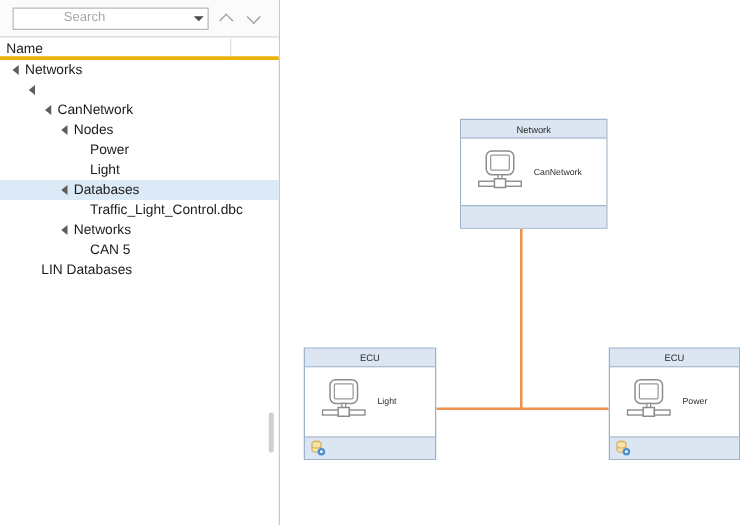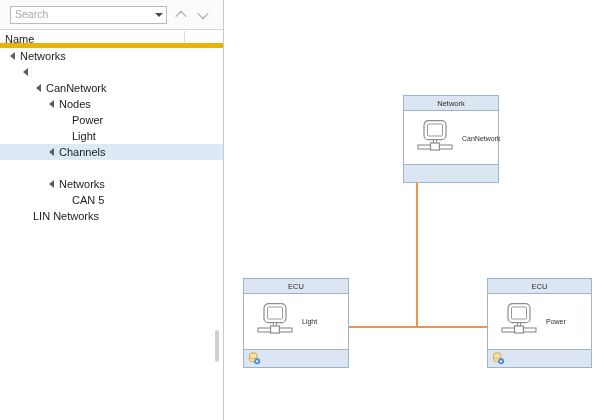--- a/index.html
+++ b/index.html
@@ -43,20 +43,21 @@
   #search-combo {
     margin-left: 10px;
     width: 157px;
     height: 18px;
     background: #ffffff;
     border: 1px solid #b9b9b9;
     box-sizing: border-box;
     display: flex;
     align-items: center;
     position: relative;
+    padding-left: 36px;
   }
   #search-input-text {
     font-size: 10.5px;
     color: #a8a8a8;
     padding-left: 4px;
     line-height: 15px;
     flex: 1;
     white-space: nowrap;
     overflow: hidden;
   }
@@ -90,21 +91,21 @@
   .chev.up  { transform: rotate(45deg)  translate(1px, 1px); }
   .chev.down{ transform: rotate(225deg) translate(1px, 1px); }
 
   
   #column-header {
     position: absolute;
     left: 0; top: 31px;
     width: 223px;
     height: 17px;
     background: #ffffff;
-    border-bottom: 5px solid #eab308;
+    border-bottom: 3px solid #eab308;
     box-sizing: border-box;
     display: flex;
     align-items: center;
   }
   #col-name {
     flex: 1;
     padding-left: 5px;
     font-size: 11px;
     color: #1c1c1c;
     border-right: 1px solid #dcdcdc;
@@ -283,53 +284,54 @@
       <div class="tree-row">
         <div style="width: 58px; flex: 0 0 auto;"></div>
         <div class="expander"></div>
         <span class="tree-label">Light</span>
       </div>
       <div class="tree-row selected">
         <div style="width: 45px; flex: 0 0 auto;"></div>
         <div class="expander">
           <span class="tri"></span>
         </div>
-        <span class="tree-label">Channels</span>
+        <span class="tree-label">Databases</span>
       </div>
       <div class="tree-row">
         <div style="width: 58px; flex: 0 0 auto;"></div>
         <div class="expander"></div>
+        <span class="tree-label">Traffic_Light_Control.dbc</span>
       </div>
       <div class="tree-row">
         <div style="width: 45px; flex: 0 0 auto;"></div>
         <div class="expander">
           <span class="tri"></span>
         </div>
         <span class="tree-label">Networks</span>
       </div>
       <div class="tree-row">
         <div style="width: 58px; flex: 0 0 auto;"></div>
         <div class="expander"></div>
         <span class="tree-label">CAN 5</span>
       </div>
       <div class="tree-row">
         <div style="width: 19px; flex: 0 0 auto;"></div>
         <div class="expander"></div>
-        <span class="tree-label">LIN Networks</span>
+        <span class="tree-label">LIN Databases</span>
       </div>
     </div>
 
   <div id="v-scrollbar"></div>
 </div>
 
 <div id="diagram-canvas">
 
   <div class="link" style="left:191px; top:183px; width:2px; height:144px;"></div>
   <div class="link" style="left:124px; top:326px; width:138px; height:2px;"></div>
-<div class="node-box" style="left: 143px; top: 95px; width: 96px; height: 88px; margin-left: 35px;">
+<div class="node-box" style="left: 143px; top: 95px; width: 118px; height: 88px;">
       <div class="node-header">Network</div>
       <div class="node-body">
         <div class="pc-icon"><svg width="42" height="32" viewBox="0 0 42 32">
             <rect x="7" y="0.7" width="22" height="19" rx="4.5" ry="4.5" fill="#fff" stroke="#8c8c8c" stroke-width="1.2"></rect>
             <rect x="10.5" y="4" width="15" height="12" rx="1" ry="1" fill="#fff" stroke="#9a9a9a" stroke-width="1"></rect>
             <rect x="16.5" y="19.7" width="3" height="3.6" fill="#fff" stroke="#8c8c8c" stroke-width="1"></rect>
             <rect x="13.5" y="23" width="9" height="7" fill="#fff" stroke="#8c8c8c" stroke-width="1.2"></rect>
             <rect x="1" y="25" width="12.5" height="4" fill="#fff" stroke="#8c8c8c" stroke-width="1.1"></rect>
             <rect x="22.5" y="25" width="12.5" height="4" fill="#fff" stroke="#8c8c8c" stroke-width="1.1"></rect>
           </svg></div>

